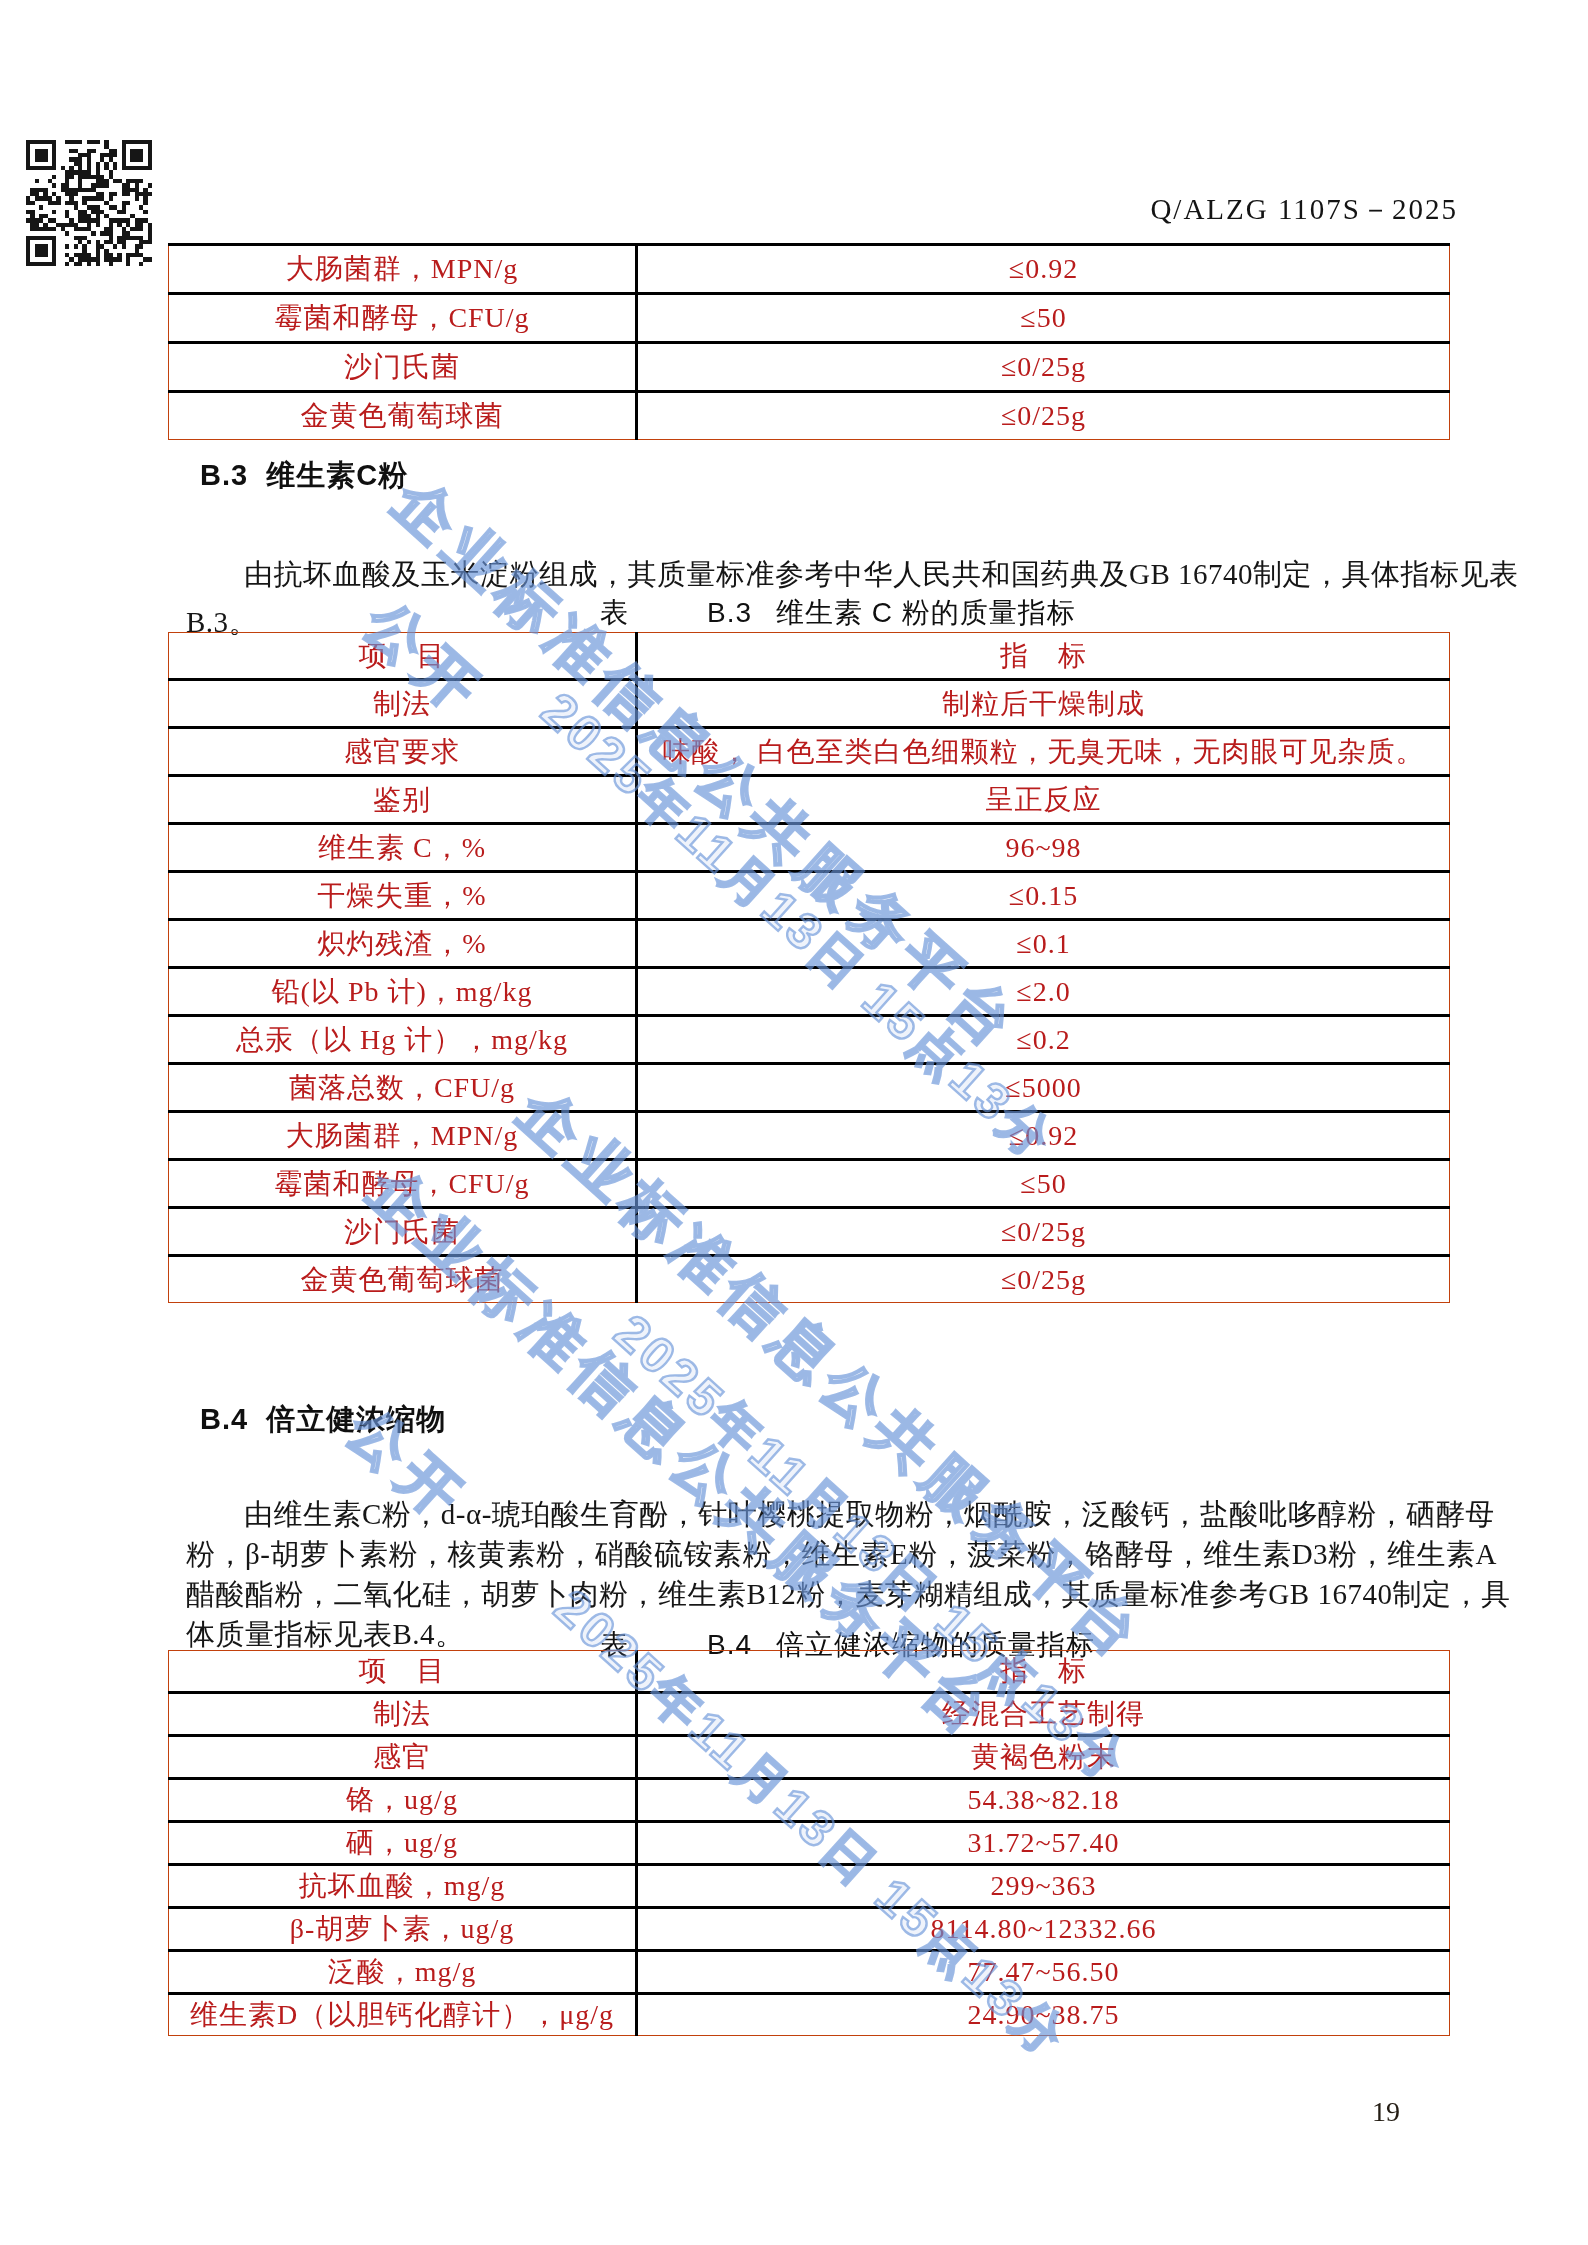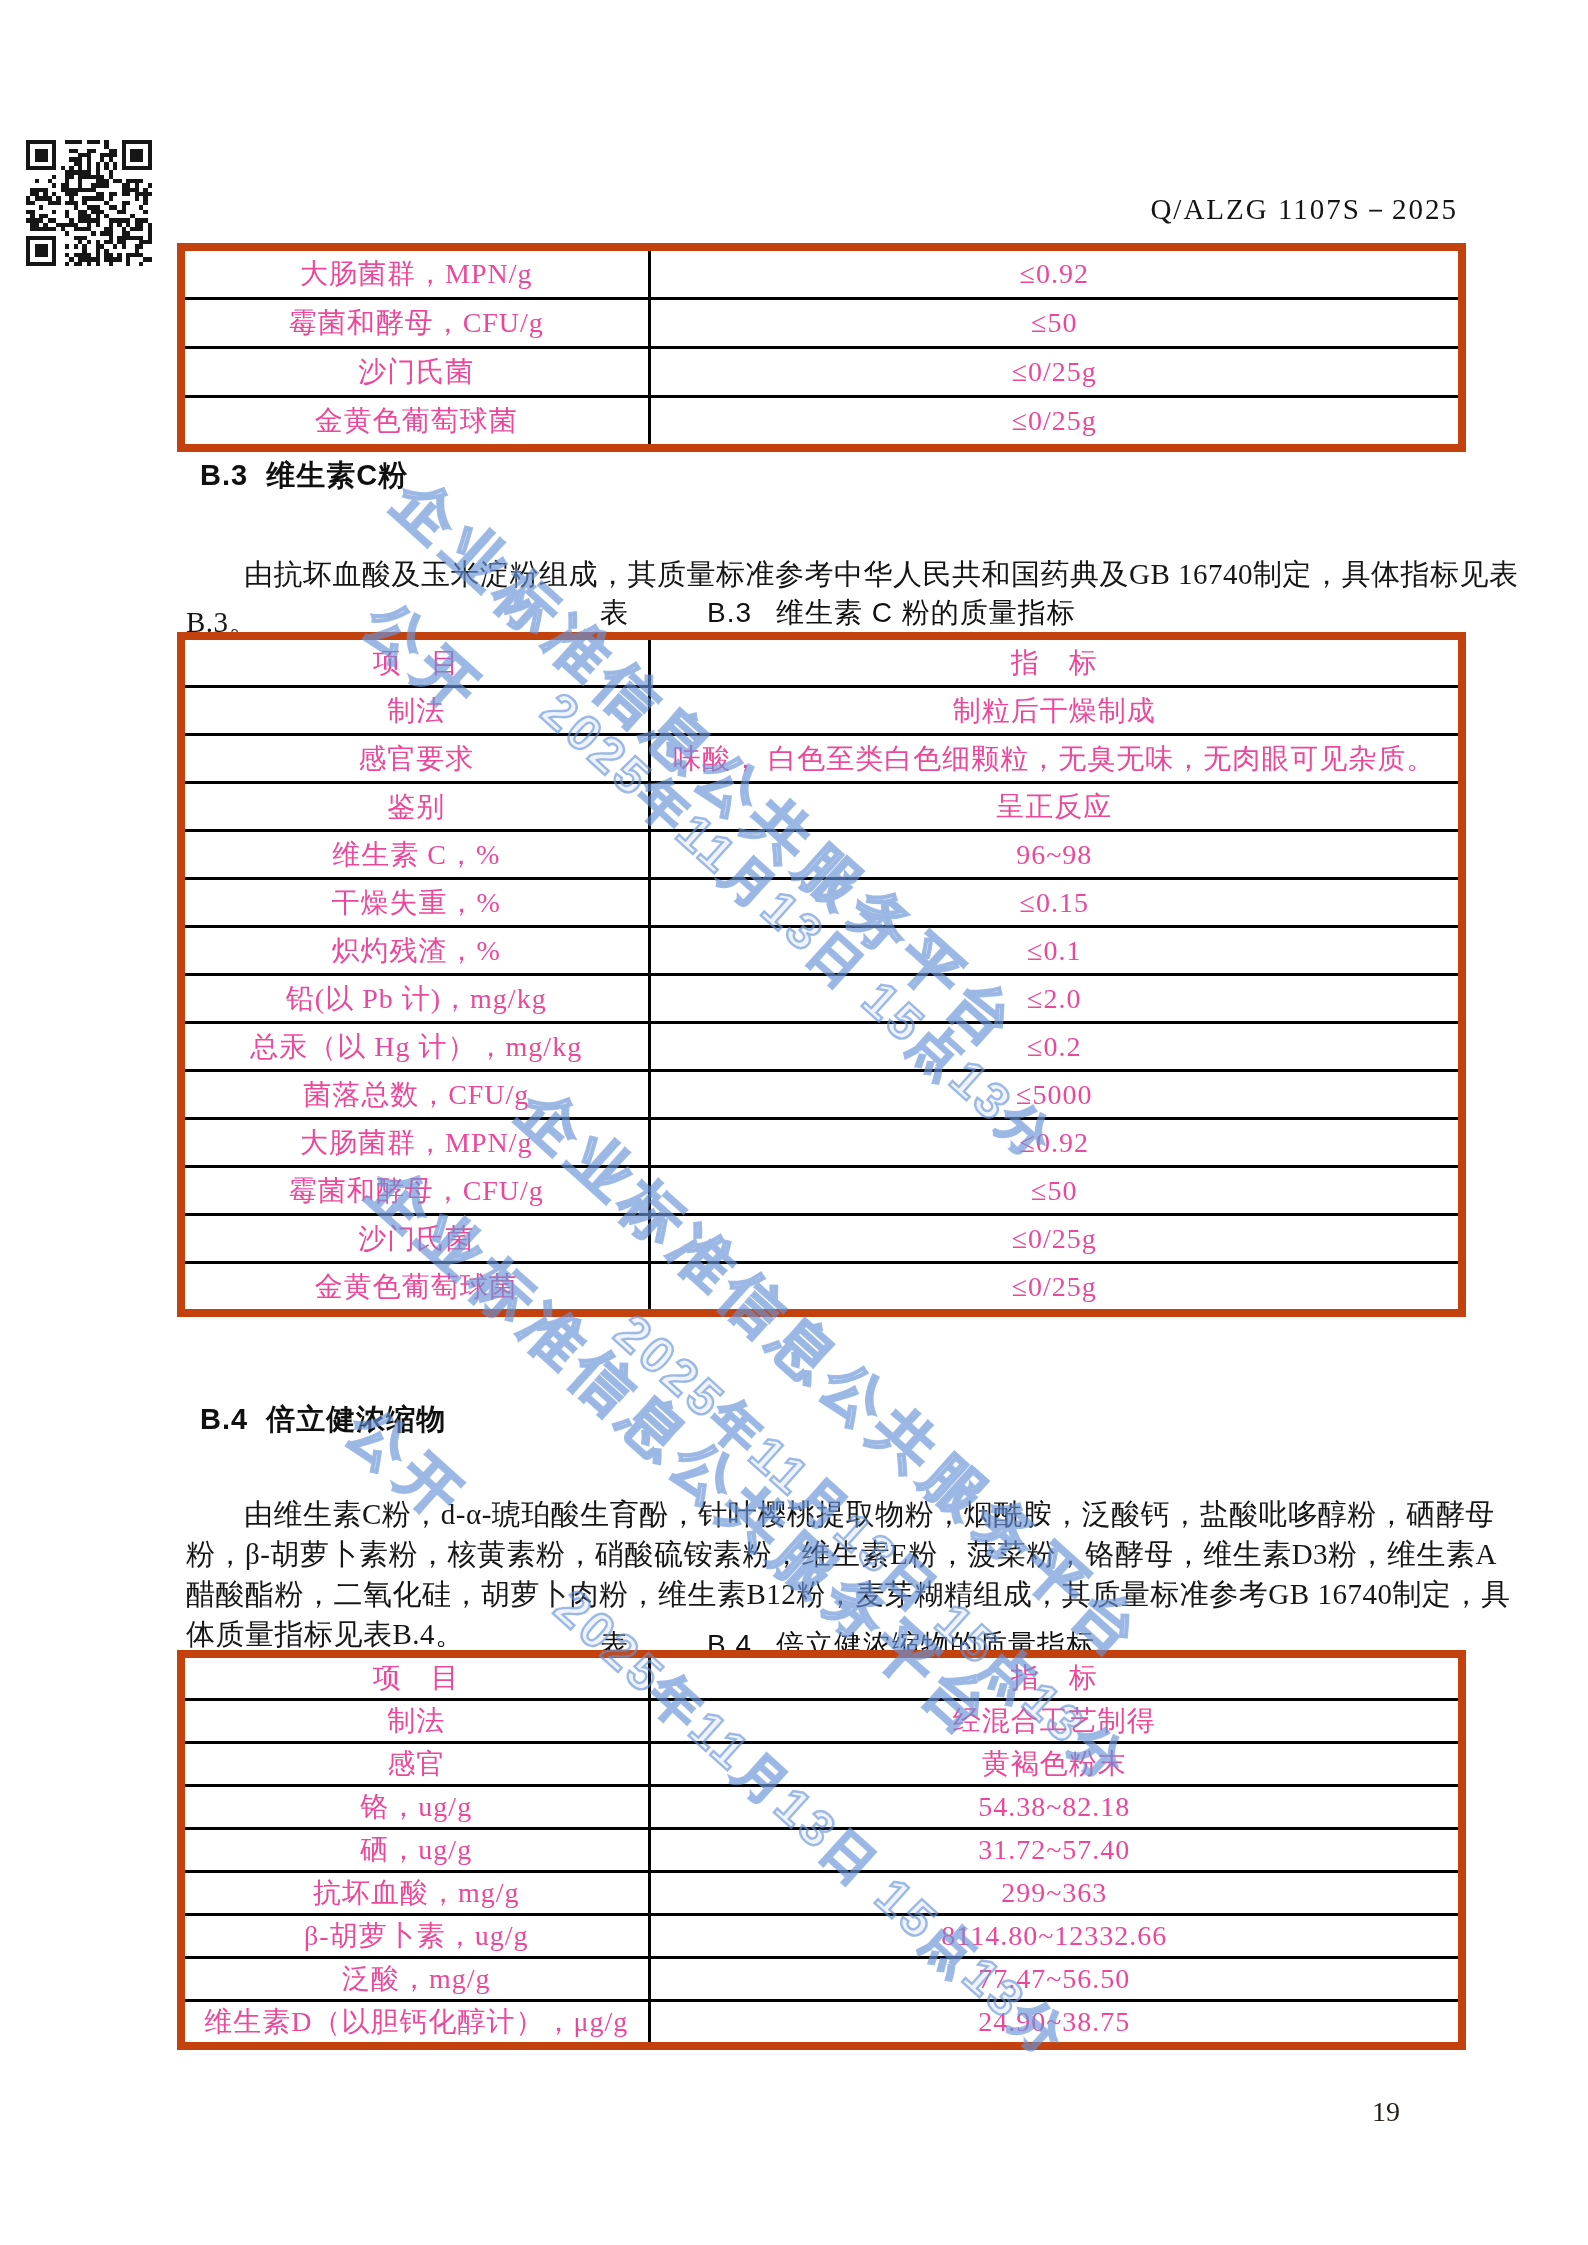--- a/index.html
+++ b/index.html
@@ -14,24 +14,24 @@
     font-size:29px; letter-spacing:2px; color:#141414; white-space:nowrap;
   }
   .qr{ position:absolute; left:26px; top:140px; width:126px; height:126px; }
   .qr svg{ width:100%; height:100%; shape-rendering:crispEdges; }
   
   .page-num{
     position:absolute; left:1372px; top:2096px; font-size:28px; color:#241d14;
   }
   
   table.doctable{
-    position:absolute; left:177px; width:1281px;
+    position:absolute; left:168px; width:1281px;
     border-collapse:collapse; table-layout:fixed;
-    border:8px solid #c2410c;
-    font-size:28px; color:#ec4899;
+    border:1px solid #c2410c;
+    font-size:28px; color:#b91c1c;
   }
   table.doctable td{
     border-top:3px solid #000;
     text-align:center; vertical-align:middle;
     padding:0 6px; letter-spacing:1px;
     overflow:hidden; white-space:nowrap;
   }
   table.doctable tr:first-child td{ border-top:none; }
   table.doctable td.c2{ border-left:3px solid #000; }
   table.doctable tbody.rows tr:first-child td{ border-top:3px solid #000; }

